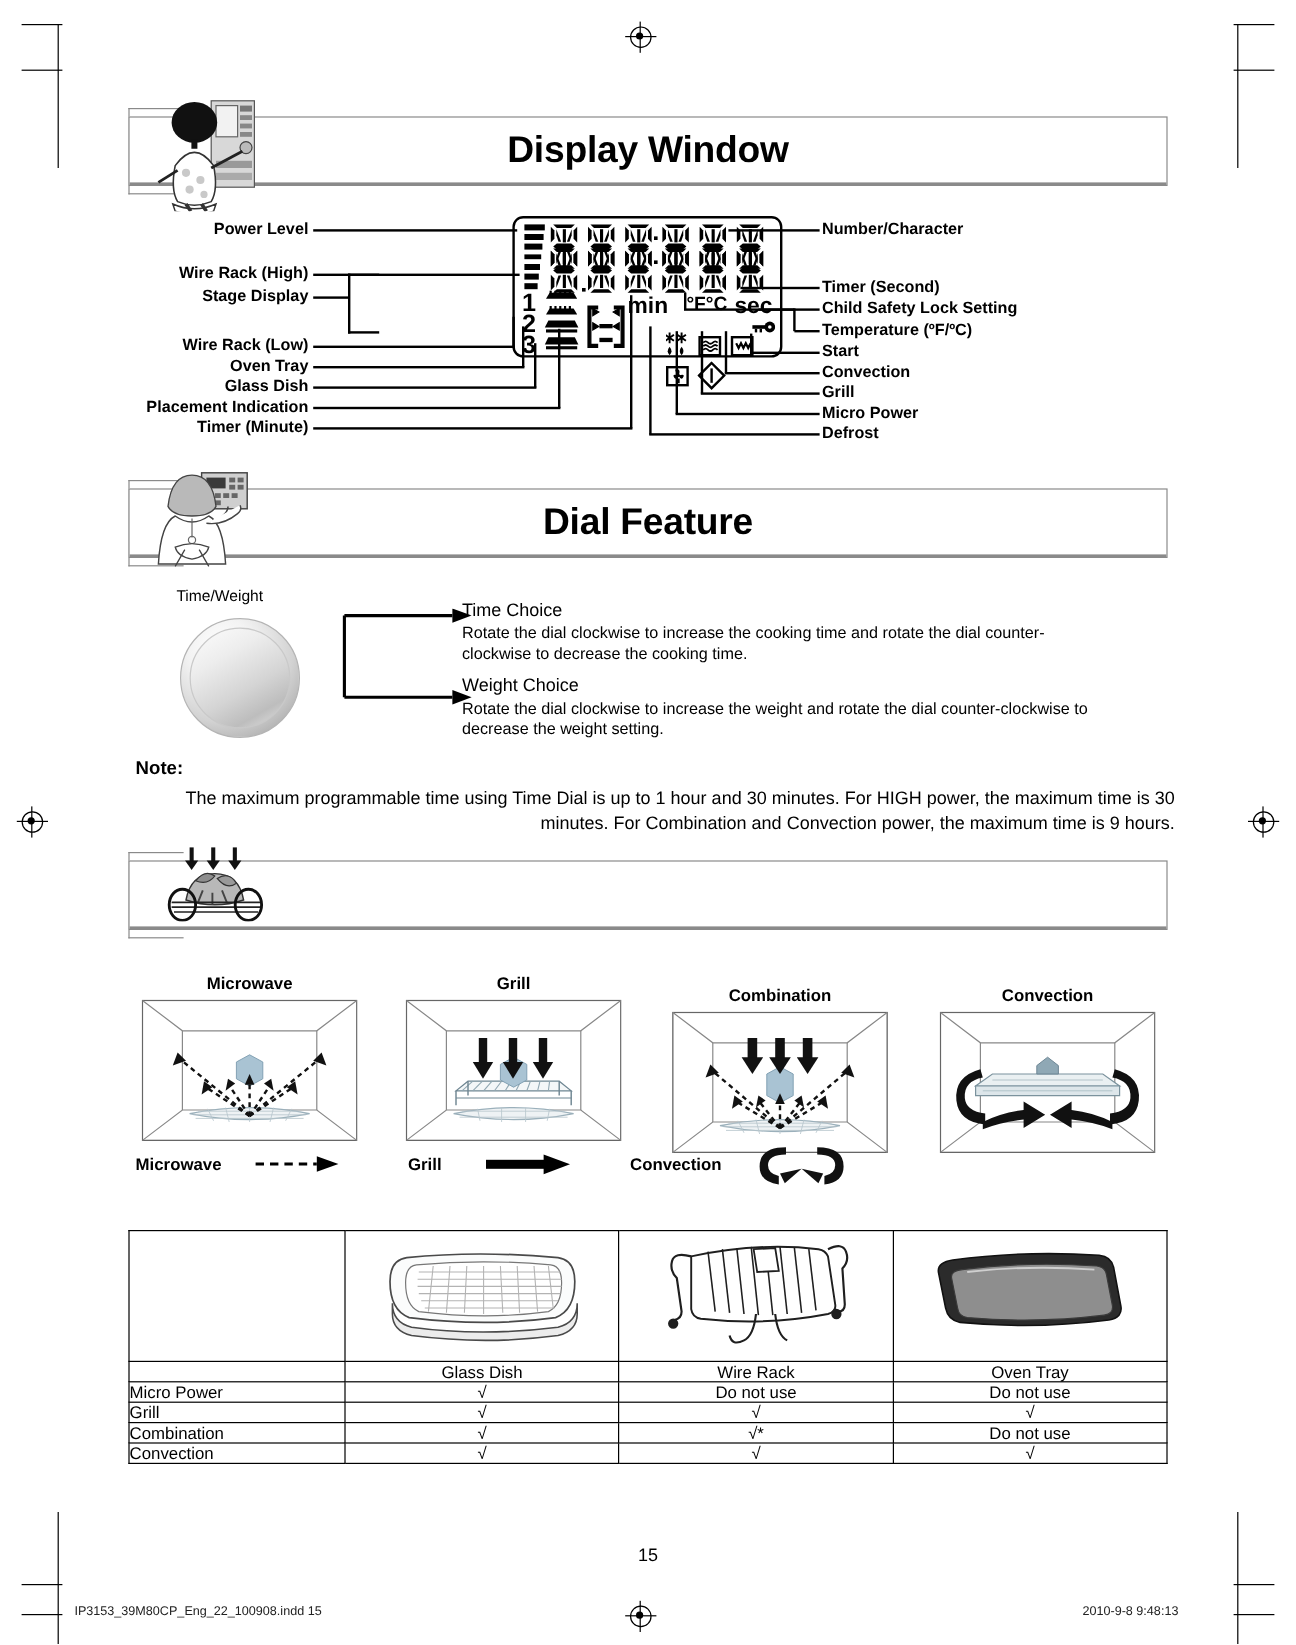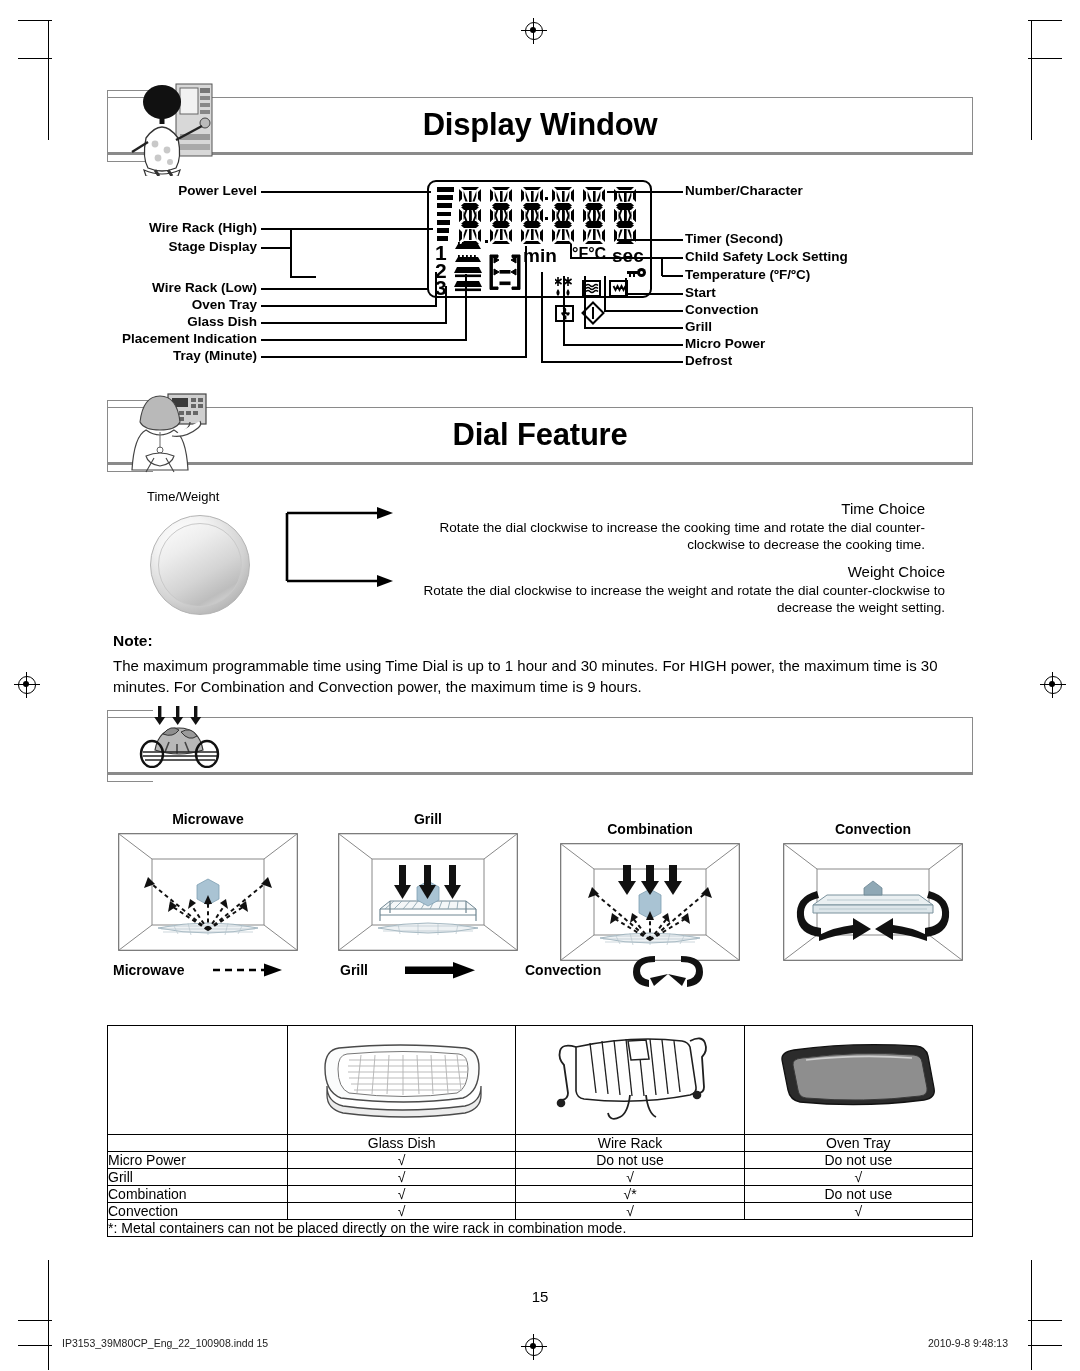--- a/index.html
+++ b/index.html
@@ -55,21 +55,21 @@
   .unit{position:absolute;font-weight:bold;}
   .minl{left:94px;top:63px;font-size:19px;}
   .tempu{left:143px;top:63px;font-size:16px;text-align:right;}
   .secl{left:183px;top:63px;font-size:19px;}
   .keyi{position:absolute;left:197px;top:85px;}
   .icons{position:absolute;left:126px;top:93px;}
   .box-ic{width:19px;height:17px;border:2px solid #000;box-sizing:border-box;
           display:inline-block;vertical-align:middle;margin-right:3px;position:relative;}
 
   
-  .dial-area{position:absolute;left:107px;top:487px;width:866px;height:140px;text-align:right;}
+  .dial-area{position:absolute;left:107px;top:487px;width:866px;height:140px;}
   .knob{position:absolute;left:43px;top:28px;width:98px;height:98px;border-radius:50%;
         background:radial-gradient(circle at 34% 26%,#ffffff 0%,#f3f3f3 28%,#d2d2d2 62%,#a9a9a9 88%,#cfcfcf 100%);
         border:1px solid #b4b4b4;}
   .knob:after{content:"";position:absolute;left:7px;top:7px;right:7px;bottom:7px;
         border-radius:50%;
         background:linear-gradient(150deg,#fdfdfd 0%,#ededed 30%,#d4d4d4 60%,#bdbdbd 80%,#e8e8e8 100%);
         border:1px solid #c9c9c9;}
   .tw-label{position:absolute;left:40px;top:2px;font-size:13px;}
   .choice-h{font-size:15px;font-weight:normal;margin:0 0 2px 0;}
   .choice-p{font-size:13.5px;margin:0;line-height:17px;}
@@ -89,21 +89,21 @@
   table.acc td{border:1.5px solid #000;font-size:14px;padding:0;}
   td.pic{height:108px;text-align:center;vertical-align:middle;}
   td.hcap{text-align:center;font-size:15px;padding-bottom:7px;vertical-align:bottom;}
   td.rowlab{padding:4px 0 4px 8px;font-size:15px;}
   td.val{text-align:center;font-size:15px;padding:4px 0;}
   td.foot{padding:5px 0 5px 8px;font-size:14.5px;}
 
   .pagenum{position:absolute;left:0;right:0;top:1288px;text-align:center;
            font-size:15px;}
   .footl{position:absolute;left:62px;top:1337px;font-size:10.5px;color:#222;}
-  .footr{position:absolute;right:72px;top:1337px;font-size:10.5px;color:#222;}
+  .footr{position:absolute;right:98px;top:1337px;font-size:10.5px;color:#222;}
 </style>
 </head>
 <body>
 
 <div class="page">
 
   <div class="crop" style="left:18px;top:20px;width:34px;height:1.4px;"></div>
   <div class="crop" style="left:48px;top:20px;width:1.4px;height:120px;"></div>
   <div class="crop" style="left:18px;top:58px;width:34px;height:1.4px;"></div>
   <div class="crop" style="right:18px;top:20px;width:34px;height:1.4px;"></div>
@@ -332,21 +332,21 @@
     <div class="leaderv" style="left:328px;top:104px;height:34px;"></div>
 
     <div class="lbl r" style="left:20px;top:147px;width:130px;">Glass Dish</div>
     <div class="leader" style="left:154px;top:154px;width:186px;"></div>
     <div class="leaderv" style="left:338px;top:118px;height:37px;"></div>
 
     <div class="lbl r" style="left:0px;top:164px;width:150px;">Placement Indication</div>
     <div class="leader" style="left:154px;top:171px;width:206px;"></div>
     <div class="leaderv" style="left:358px;top:106px;height:66px;"></div>
 
-    <div class="lbl r" style="left:20px;top:181px;width:130px;">Tray (Minute)</div>
+    <div class="lbl r" style="left:20px;top:181px;width:130px;">Timer (Minute)</div>
     <div class="leader" style="left:154px;top:188px;width:266px;"></div>
     <div class="leaderv" style="left:418px;top:78px;height:111px;"></div>
 
     <div class="lbl" style="left:578px;top:16px;">Number/Character</div>
     <div class="leader" style="left:500px;top:23px;width:76px;"></div>
 
     <div class="lbl" style="left:578px;top:64px;">Timer (Second)</div>
     <div class="leader" style="left:510px;top:71px;width:66px;"></div>
 
     <div class="lbl" style="left:578px;top:82px;">Child Safety Lock Setting</div>
@@ -430,21 +430,21 @@
       <p class="choice-h">Time Choice</p>
       <p class="choice-p">Rotate the dial clockwise to increase the cooking time and rotate the dial counter-clockwise to decrease the cooking time.</p>
     </div>
     <div style="position:absolute;left:278px;top:76px;width:560px;">
       <p class="choice-h">Weight Choice</p>
       <p class="choice-p">Rotate the dial clockwise to increase the weight and rotate the dial counter-clockwise to decrease the weight setting.</p>
     </div>
   </div>
 
   <div class="note-h" style="left:113px;top:632px;">Note:</div>
-  <div class="para" style="left:113px;top:655px;width:866px;">The maximum programmable time using Time Dial is up to 1 hour and 30 minutes. For HIGH power, the maximum time is 30 minutes. For Combination and Convection power, the maximum time is 9 hours.</div>
+  <div class="para" style="left:113px;top:655px;width:866px;text-align:right;">The maximum programmable time using Time Dial is up to 1 hour and 30 minutes. For HIGH power, the maximum time is 30 minutes. For Combination and Convection power, the maximum time is 9 hours.</div>
 
   <div class="hdr-bracket" style="left:107px;top:710px;"></div>
   <div class="section" style="top:717px;">
     <div class="band">
       <div class="rule"></div>
     </div>
   </div>
 
   <svg class="mascot" style="left:133px;top:706px;" width="94" height="62" viewBox="0 0 94 62">
     <g fill="#111">
@@ -729,23 +729,20 @@
       <td class="val">√</td>
       <td class="val">√*</td>
       <td class="val">Do not use</td>
     </tr>
     <tr>
       <td class="rowlab">Convection</td>
       <td class="val">√</td>
       <td class="val">√</td>
       <td class="val">√</td>
     </tr>
-    <tr>
-      <td class="foot" colspan="4">*: Metal containers can not be placed directly on the wire rack in combination mode.</td>
-    </tr>
   </tbody>
     </table>
 
   <div class="pagenum">15</div>
   <div class="footl">IP3153_39M80CP_Eng_22_100908.indd   15</div>
   <div class="footr">2010-9-8   9:48:13</div>
 
 </div>
 
 </body></html>

